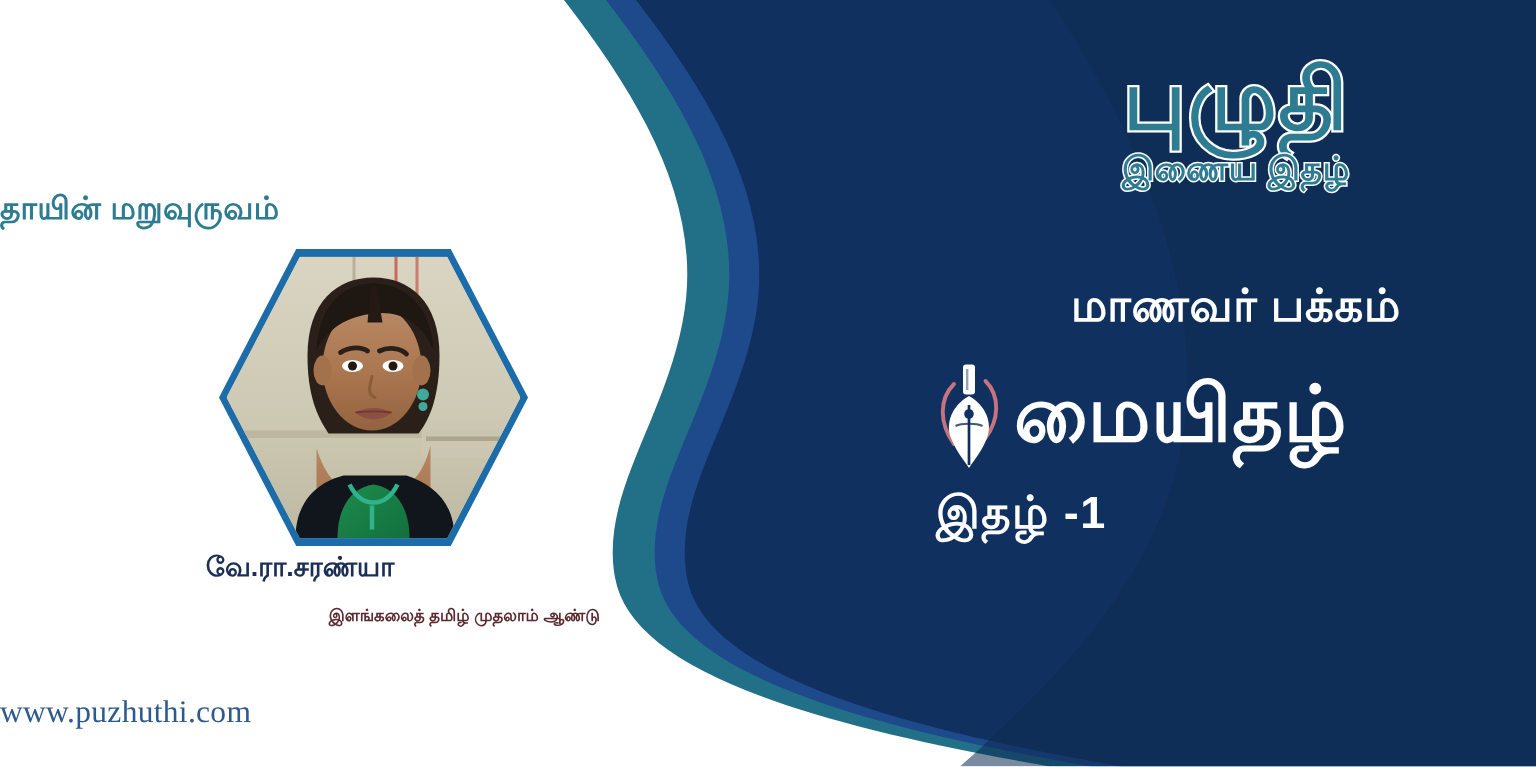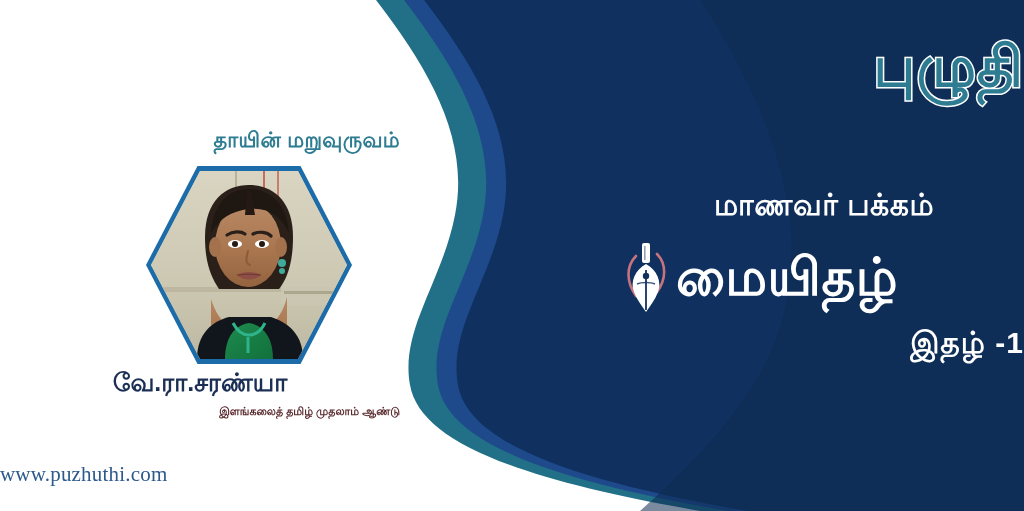--- a/index.html
+++ b/index.html
@@ -33,21 +33,21 @@
     top: 0;
     width: 400px;
     height: 511px;
     z-index: 5;
   }
   .left-heading {
     position: absolute;
     top: 128px;
     left: 0;
     width: 400px;
-    text-align: right;
+    text-align: left;
     font-size: 21px;
     font-weight: bold;
     color: #2e7c92;
     letter-spacing: 0.3px;
     white-space: nowrap;
   }
   .photo-wrap {
     position: absolute;
     top: 166px;
     left: 146px;
@@ -72,21 +72,21 @@
   .portrait {
     position: absolute;
     inset: 0;
   }
   .student-name {
     position: absolute;
     top: 368px;
     left: 0;
     width: 400px;
     text-align: center;
-    font-size: 25px;
+    font-size: 18px;
     font-weight: bold;
     color: #1b2f55;
     white-space: nowrap;
   }
   .student-desc {
     position: absolute;
     top: 404px;
     left: 0;
     width: 400px;
     text-align: right;
@@ -114,21 +114,21 @@
     top: 0;
     width: 400px;
     height: 511px;
     z-index: 6;
   }
   .brand {
     position: absolute;
     top: 36px;
     left: 0;
     width: 400px;
-    text-align: right;
+    text-align: center;
   }
   .brand-title {
     font-size: 56px;
     font-weight: bold;
     color: #2e7c92;
     line-height: 62px;
     letter-spacing: 1px;
     -webkit-text-stroke: 3px #ffffff;
     paint-order: stroke fill;
   }
@@ -173,21 +173,21 @@
     color: #ffffff;
     line-height: 74px;
     letter-spacing: 0.5px;
     white-space: nowrap;
   }
   .issue {
     position: absolute;
     top: 326px;
     left: 0;
     width: 400px;
-    text-align: right;
+    text-align: left;
     font-size: 30px;
     font-weight: bold;
     color: #ffffff;
     letter-spacing: 1px;
     white-space: nowrap;
   }
 </style>
 </head>
 <body>
 
@@ -281,20 +281,21 @@
       <div>இளங்கலைத் தமிழ் முதலாம் ஆண்டு</div>
     </div>
 
     <div class="website">www.puzhuthi.com</div>
   </div>
 
   <div class="right-panel">
 
     <div class="brand">
       <div class="brand-title">புழுதி</div>
+      <div class="brand-sub">இணைய இதழ்</div>
     </div>
 
     <div class="section-label">மாணவர் பக்கம்</div>
 
     <div class="magazine-row">
       <svg class="pen-icon" viewBox="0 0 44 74">
 
         <path d="M12,16 C2,26 2,42 12,56" stroke="#c4737f" stroke-width="2.6" fill="none" stroke-linecap="round"></path>
         <path d="M33,14 C43,24 42,40 33,52" stroke="#c4737f" stroke-width="2.6" fill="none" stroke-linecap="round"></path>
 

